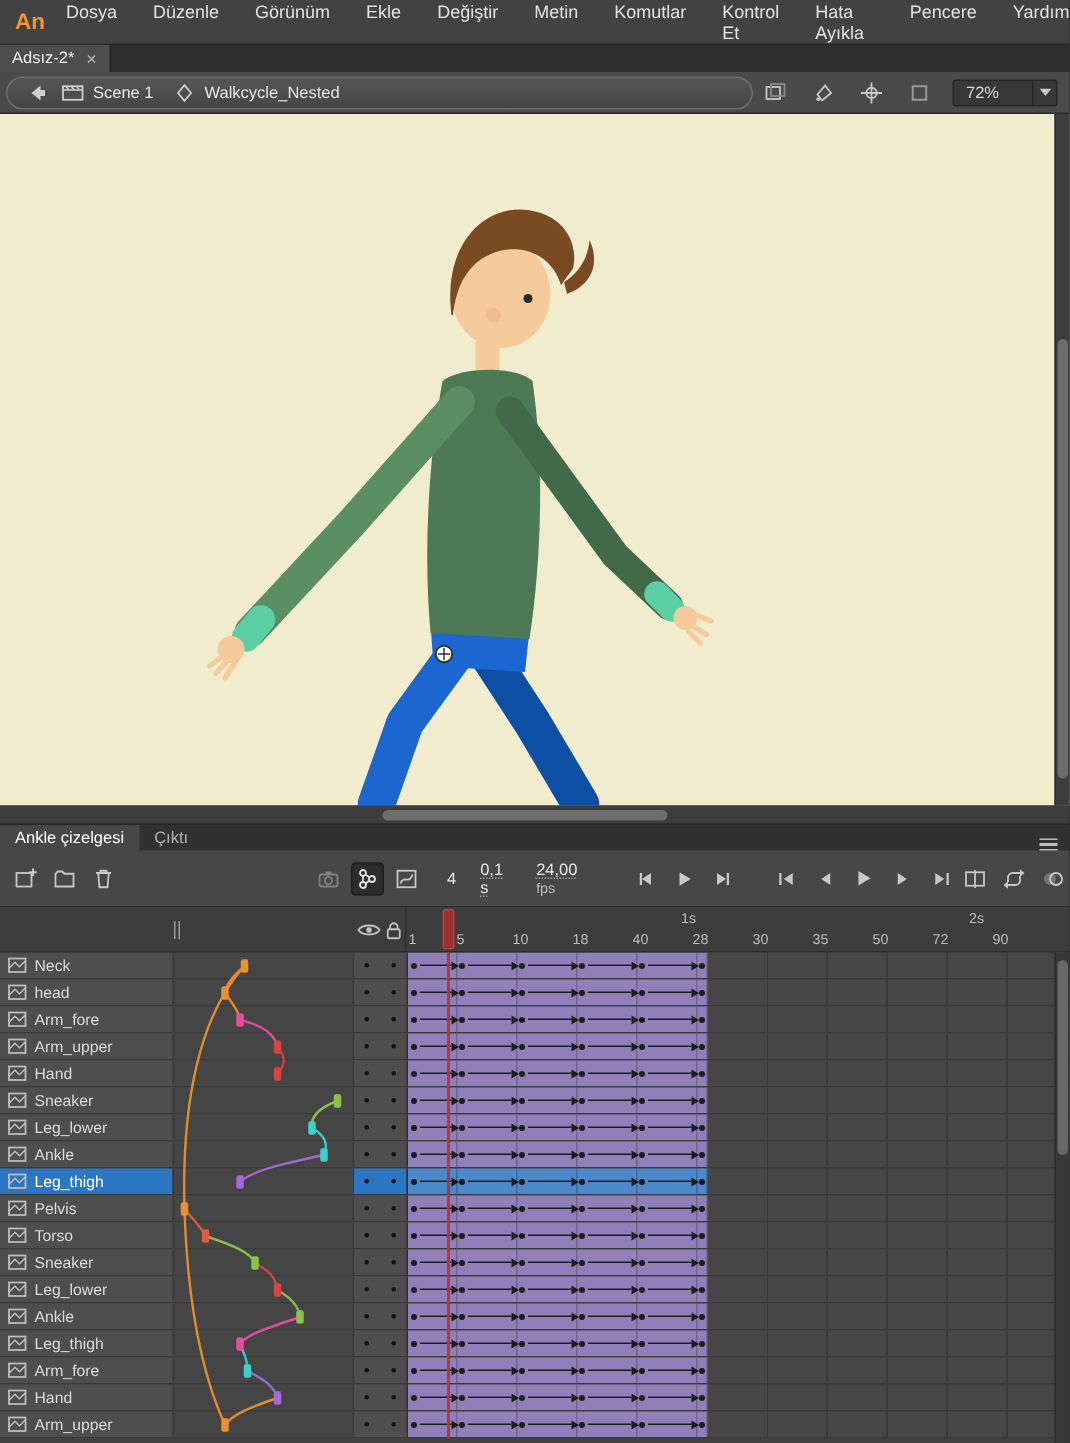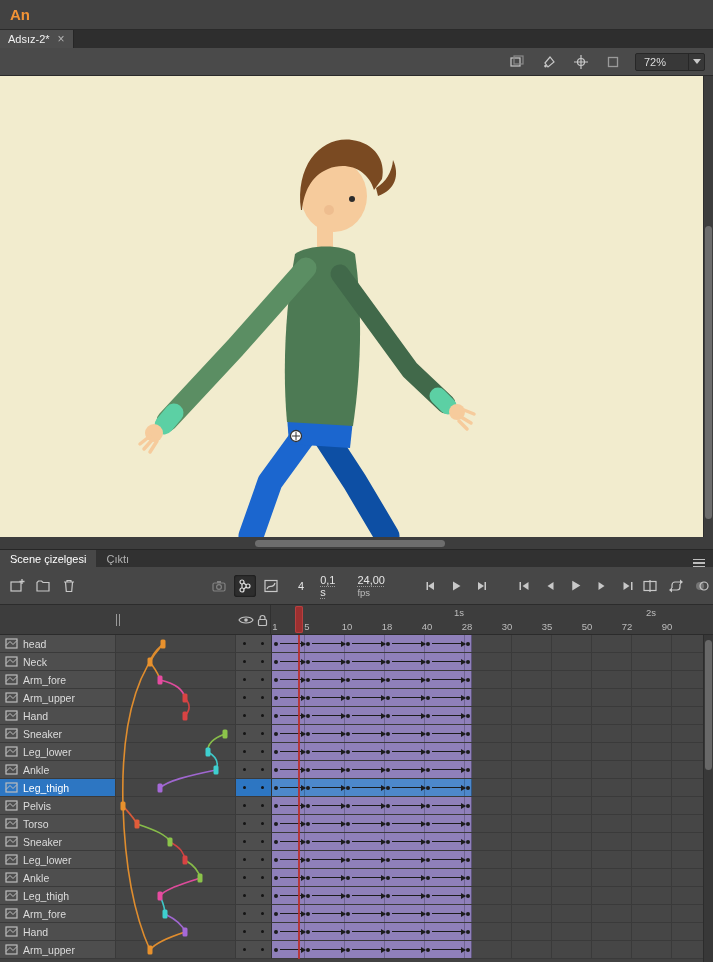--- a/index.html
+++ b/index.html
@@ -109,30 +109,59 @@
   .tl-vscroll .thumb { position:absolute; left:1px; right:1px; top:5px; height:130px;
                        background:#686868; border-radius:4px; }
 
   svg.icon { display:block; }
 </style>
 </head>
 <body>
 
 <header class="menubar">
   <span class="logo">An</span>
+  <nav class="menu-items">
+      <span class="menu-item">Dosya</span>
+      <span class="menu-item">Düzenle</span>
+      <span class="menu-item">Görünüm</span>
+      <span class="menu-item">Ekle</span>
+      <span class="menu-item">Değiştir</span>
+      <span class="menu-item">Metin</span>
+      <span class="menu-item">Komutlar</span>
+      <span class="menu-item">Kontrol Et</span>
+      <span class="menu-item">Hata Ayıkla</span>
+      <span class="menu-item">Pencere</span>
+      <span class="menu-item">Yardım</span>
+    </nav>
 </header>
 
 <div class="tabbar">
   <div class="doc-tab">
     <span>Adsız-2*</span>
     <span class="tab-close">×</span>
   </div>
 </div>
 
 <div class="editbar">
+  <div class="crumb-wrap">
+    <span class="ebtn">
+      <svg class="icon" width="16" height="16" viewBox="0 0 16 16">
+        <path d="M10,3 L4,8 L10,13 L10,10 L13,10 L13,6 L10,6 Z" fill="#cfcfcf"></path>
+      </svg>
+    </span>
+    <svg class="icon" width="15" height="13" viewBox="0 0 15 13">
+      <rect x="1" y="2.5" width="13" height="9" fill="none" stroke="#cfcfcf" stroke-width="1.2"></rect>
+      <path d="M1,5 H14 M3,2.5 L5,5 M6.5,2.5 L8.5,5 M10,2.5 L12,5" stroke="#cfcfcf" stroke-width="1"></path>
+    </svg>
+    <span class="crumb">Scene 1</span>
+    <svg class="icon" width="14" height="14" viewBox="0 0 16 16" style="margin-left:8px">
+      <polygon points="8,2 13,8 8,14 3,8" fill="none" stroke="#cfcfcf" stroke-width="1.3"></polygon>
+    </svg>
+    <span class="crumb">Walkcycle_Nested</span>
+  </div>
   <div class="editbar-right">
     <span class="ebtn">
       <svg class="icon" width="16" height="16" viewBox="0 0 16 16">
         <rect x="2" y="4" width="9" height="8" fill="none" stroke="#c8c8c8" stroke-width="1.2"></rect>
         <rect x="5" y="2" width="9" height="8" fill="none" stroke="#8a8a8a" stroke-width="1.2"></rect>
       </svg>
     </span>
     <span class="ebtn">
       <svg class="icon" width="16" height="16" viewBox="0 0 16 16">
         <path d="M4,9 L9,3 L13,8 L7,13 Z" fill="none" stroke="#c8c8c8" stroke-width="1.2"></path>
@@ -200,21 +229,21 @@
   </svg>
   <div class="stage-vscroll">
     <div class="thumb"></div>
   </div>
 </div>
 <div class="h-scroll">
   <div class="thumb"></div>
 </div>
 
 <div class="panel-tabs">
-  <div class="ptab active">Scene çizelgesi</div>
+  <div class="ptab active">Ankle çizelgesi</div>
   <div class="ptab">Çıktı</div>
   <span class="panel-menu">
       <i></i>
       <i></i>
       <i></i>
     </span>
 </div>
 
 <div class="tl-toolbar">
   <div class="tb-group">
@@ -368,64 +397,64 @@
 </div>
 
 <div class="tl-body">
   <div id="rows">
       <div class="layer-row">
         <div class="cell-name">
           <svg class="icon" width="13" height="11" viewBox="0 0 13 11">
             <rect x="1" y="1" width="11" height="9" fill="none" stroke="#bdbdbd" stroke-width="1.2"></rect>
             <path d="M1,7.5 L5,3.5 L8,6.5 L12,2.5" fill="none" stroke="#bdbdbd" stroke-width="1"></path>
           </svg>
+          <span>Neck</span>
+        </div>
+        <div class="cell-wire"></div>
+        <div class="cell-el">
+          <div class="elcol">
+            <div class="dot"></div>
+          </div>
+          <div class="elcol">
+            <div class="dot"></div>
+          </div>
+        </div>
+        <div class="cell-frames">
+          <div class="tween-span" style="width: 200px;">
+            <div class="kf-dot" style="left: 2px;"></div>
+            <div class="kf-line" style="left: 8px; width: 21px;"></div>
+            <div class="kf-head" style="left: 29px;"></div>
+            <div class="kf-bound" style="left: 32px;"></div>
+            <div class="kf-dot" style="left: 34px;"></div>
+            <div class="kf-line" style="left: 40px; width: 29px;"></div>
+            <div class="kf-head" style="left: 69px;"></div>
+            <div class="kf-bound" style="left: 72px;"></div>
+            <div class="kf-dot" style="left: 74px;"></div>
+            <div class="kf-line" style="left: 80px; width: 29px;"></div>
+            <div class="kf-head" style="left: 109px;"></div>
+            <div class="kf-bound" style="left: 112px;"></div>
+            <div class="kf-dot" style="left: 114px;"></div>
+            <div class="kf-line" style="left: 120px; width: 29px;"></div>
+            <div class="kf-head" style="left: 149px;"></div>
+            <div class="kf-bound" style="left: 152px;"></div>
+            <div class="kf-dot" style="left: 154px;"></div>
+            <div class="kf-line" style="left: 160px; width: 29px;"></div>
+            <div class="kf-head" style="left: 189px;"></div>
+            <div class="kf-bound" style="left: 192px;"></div>
+            <div class="kf-dot" style="left: 194px;"></div>
+          </div>
+        </div>
+      </div>
+      <div class="layer-row">
+        <div class="cell-name">
+          <svg class="icon" width="13" height="11" viewBox="0 0 13 11">
+            <rect x="1" y="1" width="11" height="9" fill="none" stroke="#bdbdbd" stroke-width="1.2"></rect>
+            <path d="M1,7.5 L5,3.5 L8,6.5 L12,2.5" fill="none" stroke="#bdbdbd" stroke-width="1"></path>
+          </svg>
           <span>head</span>
-        </div>
-        <div class="cell-wire"></div>
-        <div class="cell-el">
-          <div class="elcol">
-            <div class="dot"></div>
-          </div>
-          <div class="elcol">
-            <div class="dot"></div>
-          </div>
-        </div>
-        <div class="cell-frames">
-          <div class="tween-span" style="width: 200px;">
-            <div class="kf-dot" style="left: 2px;"></div>
-            <div class="kf-line" style="left: 8px; width: 21px;"></div>
-            <div class="kf-head" style="left: 29px;"></div>
-            <div class="kf-bound" style="left: 32px;"></div>
-            <div class="kf-dot" style="left: 34px;"></div>
-            <div class="kf-line" style="left: 40px; width: 29px;"></div>
-            <div class="kf-head" style="left: 69px;"></div>
-            <div class="kf-bound" style="left: 72px;"></div>
-            <div class="kf-dot" style="left: 74px;"></div>
-            <div class="kf-line" style="left: 80px; width: 29px;"></div>
-            <div class="kf-head" style="left: 109px;"></div>
-            <div class="kf-bound" style="left: 112px;"></div>
-            <div class="kf-dot" style="left: 114px;"></div>
-            <div class="kf-line" style="left: 120px; width: 29px;"></div>
-            <div class="kf-head" style="left: 149px;"></div>
-            <div class="kf-bound" style="left: 152px;"></div>
-            <div class="kf-dot" style="left: 154px;"></div>
-            <div class="kf-line" style="left: 160px; width: 29px;"></div>
-            <div class="kf-head" style="left: 189px;"></div>
-            <div class="kf-bound" style="left: 192px;"></div>
-            <div class="kf-dot" style="left: 194px;"></div>
-          </div>
-        </div>
-      </div>
-      <div class="layer-row">
-        <div class="cell-name">
-          <svg class="icon" width="13" height="11" viewBox="0 0 13 11">
-            <rect x="1" y="1" width="11" height="9" fill="none" stroke="#bdbdbd" stroke-width="1.2"></rect>
-            <path d="M1,7.5 L5,3.5 L8,6.5 L12,2.5" fill="none" stroke="#bdbdbd" stroke-width="1"></path>
-          </svg>
-          <span>Neck</span>
         </div>
         <div class="cell-wire"></div>
         <div class="cell-el">
           <div class="elcol">
             <div class="dot"></div>
           </div>
           <div class="elcol">
             <div class="dot"></div>
           </div>
         </div>

